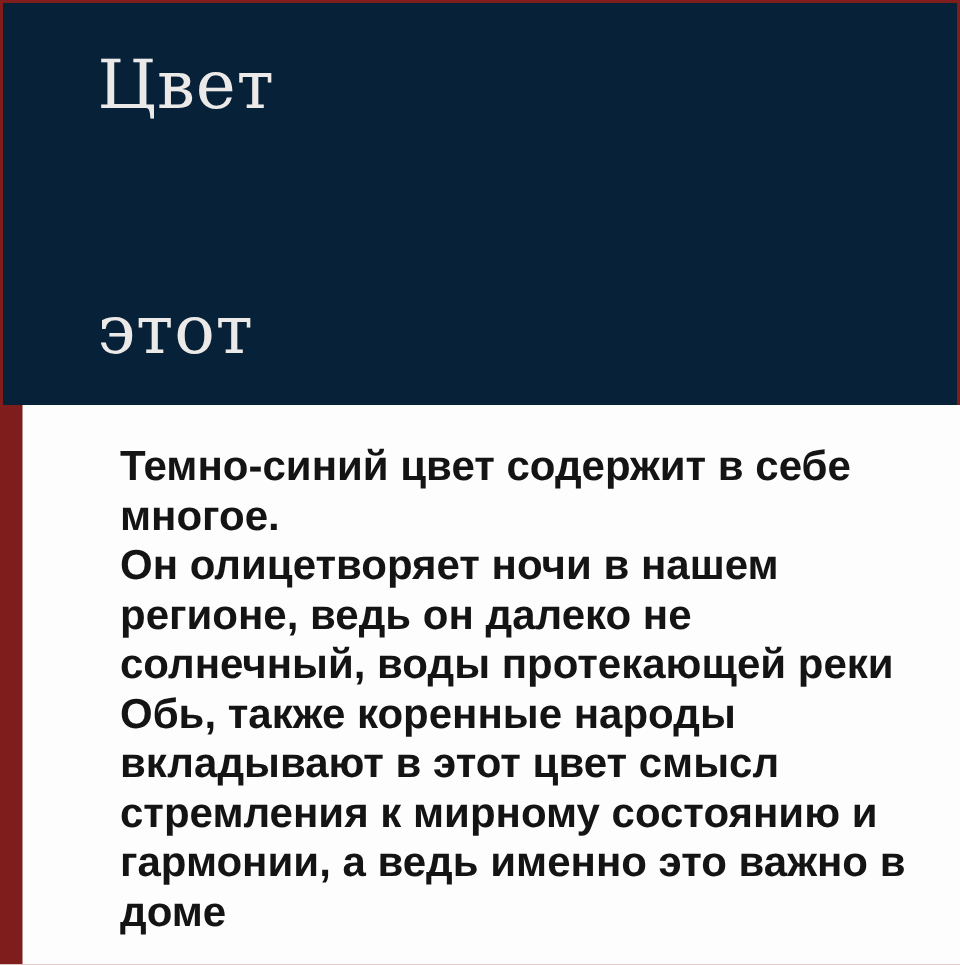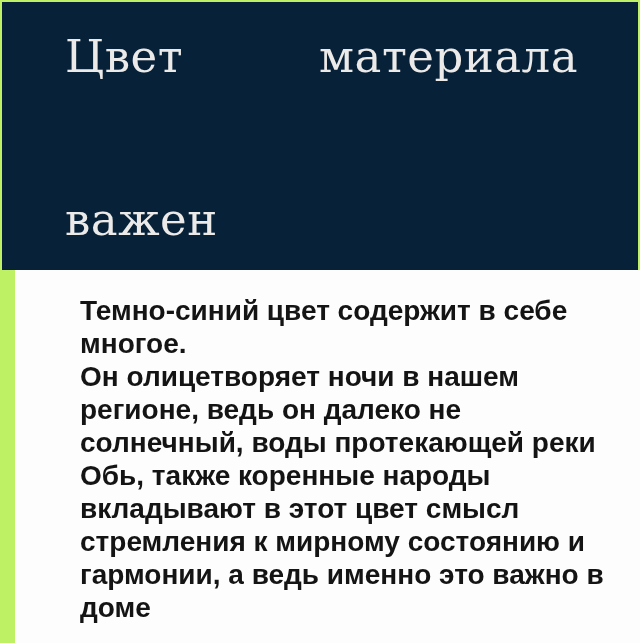--- a/index.html
+++ b/index.html
@@ -4,21 +4,21 @@
 <style>
   html, body {
     margin: 0;
     padding: 0;
     background: #fdfdfd;
   }
   .poster {
     position: relative;
     width: 640px;
     height: 643px;
-    background: #bef264;
+    background: #7f1d1d;
     overflow: hidden;
     font-family: "Liberation Sans", sans-serif;
   }
   .header-panel {
     position: absolute;
     left: 2px;
     top: 2px;
     width: 636px;
     height: 268px;
     background: #062138;
@@ -66,24 +66,23 @@
   }
 </style>
 </head>
 <body>
 
 <div class="poster">
 
   <div class="header-panel">
     <div class="header-row">
       <span class="header-word">Цвет</span>
-      <span class="header-word">материала</span>
     </div>
     <div class="header-row">
-      <span class="header-word">важен</span>
+      <span class="header-word">этот</span>
     </div>
   </div>
 
   <div class="body-section">
     <p class="body-text">Темно-синий цвет содержит в себе
 многое.
 Он олицетворяет ночи в нашем
 регионе, ведь он далеко не
 солнечный, воды протекающей реки
 Обь, также коренные народы

